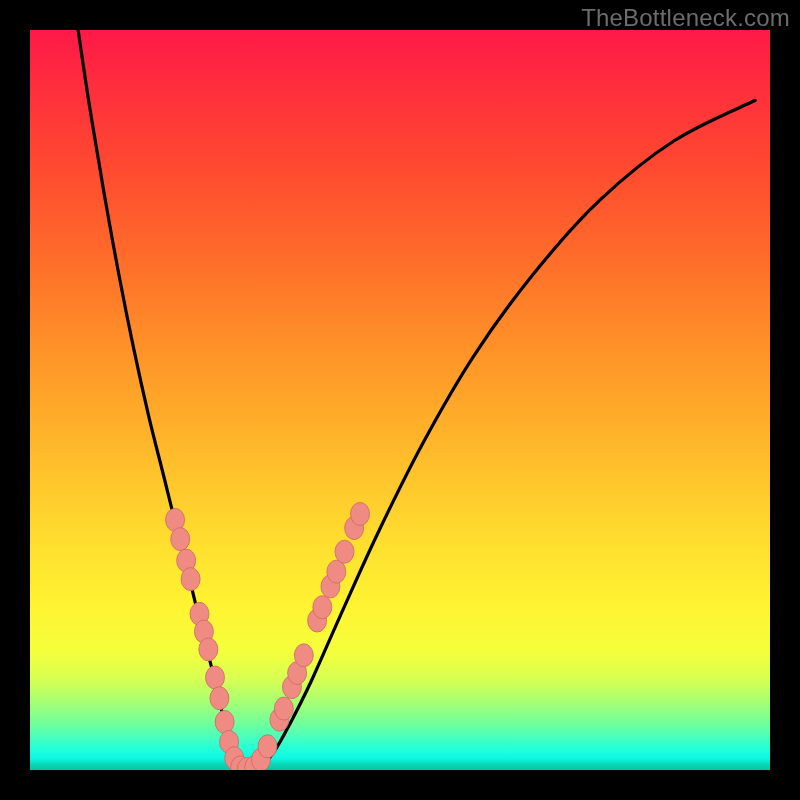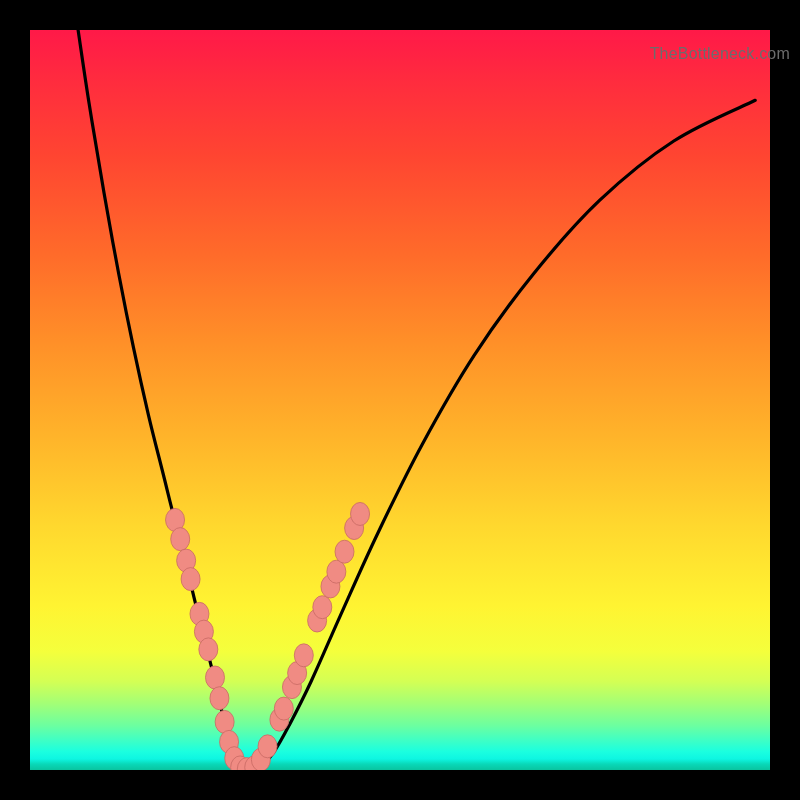--- a/index.html
+++ b/index.html
@@ -39,25 +39,24 @@
       #0ef6e2 98.5%,
       #09d8b8 99.2%,
       #09c49f 100%
     );
   }
   .watermark {
     position: absolute;
     top: 4px;
     right: 10px;
     color: #6c6c6c;
-    font-size: 16px;
+    font-size: 24px;
     font-weight: 400;
     letter-spacing: 0.2px;
     user-select: none;
-    margin-top: 41px;
   }
   svg.overlay {
     position: absolute;
     left: 0;
     top: 0;
   }
 </style>
 </head>
 <body>
 

